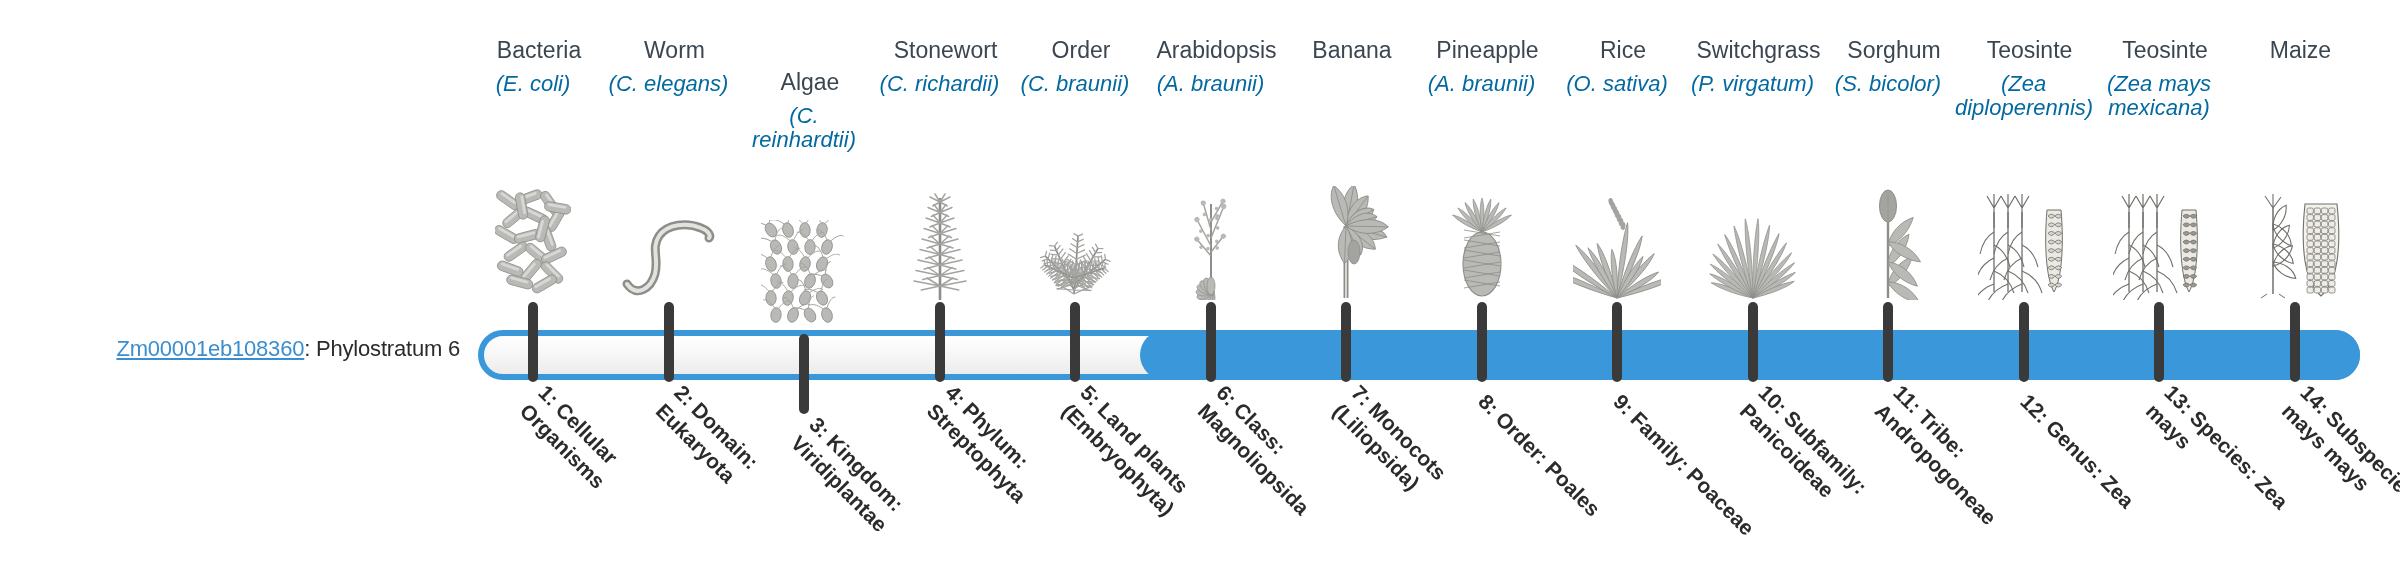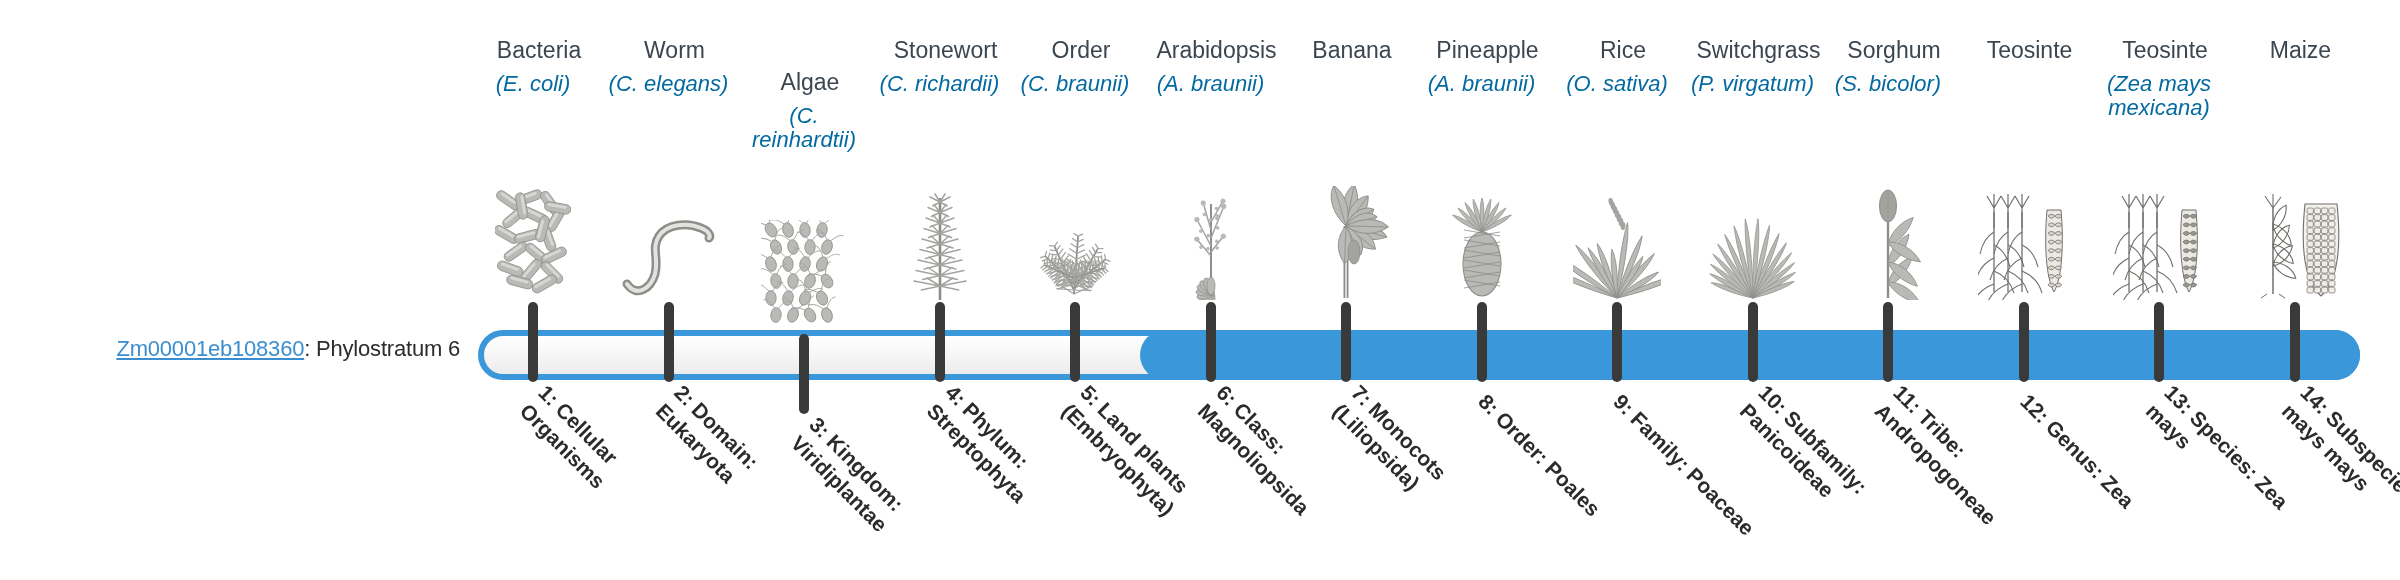--- a/index.html
+++ b/index.html
@@ -881,20 +881,21 @@
         <path d="M44,6 L44,34" stroke="#8d8d8a" stroke-width="0.8" opacity="0.6"></path>
       </svg>
         </div>
     <div class="tick"></div>
     <div class="rank">
       <span class="rank-text">11: Tribe: Andropogoneae</span>
     </div>
       </div>
       <div class="col" style="left: 2023.5px;">
     <div class="common-name">Teosinte</div>
+    <div class="sci-name">(Zea diploperennis)</div>
     <div class="illus">
           <svg width="92" height="114" viewBox="0 0 92 114">
         <g>
         <g transform="translate(16,26)">
           <path d="M0,16 L0,-4 M0,-4 L-7,-16 M0,-4 L0,-18 M0,-4 L7,-16" stroke="#6f6f6b" stroke-width="1.2" fill="none"></path>
         </g>
               <path d="M16,106 L16,26" stroke="#6f6f6b" stroke-width="1.3" fill="none"></path>
               <path d="M16,46 C9,50 4.1,58 2,68" stroke="#6f6f6b" stroke-width="1.1" fill="none"></path>
               <path d="M16,59 C24,63 29.6,71 32,81" stroke="#6f6f6b" stroke-width="1.1" fill="none"></path>
               <path d="M16,72 C7,76 0.7000000000000011,84 -2,94" stroke="#6f6f6b" stroke-width="1.1" fill="none"></path>

